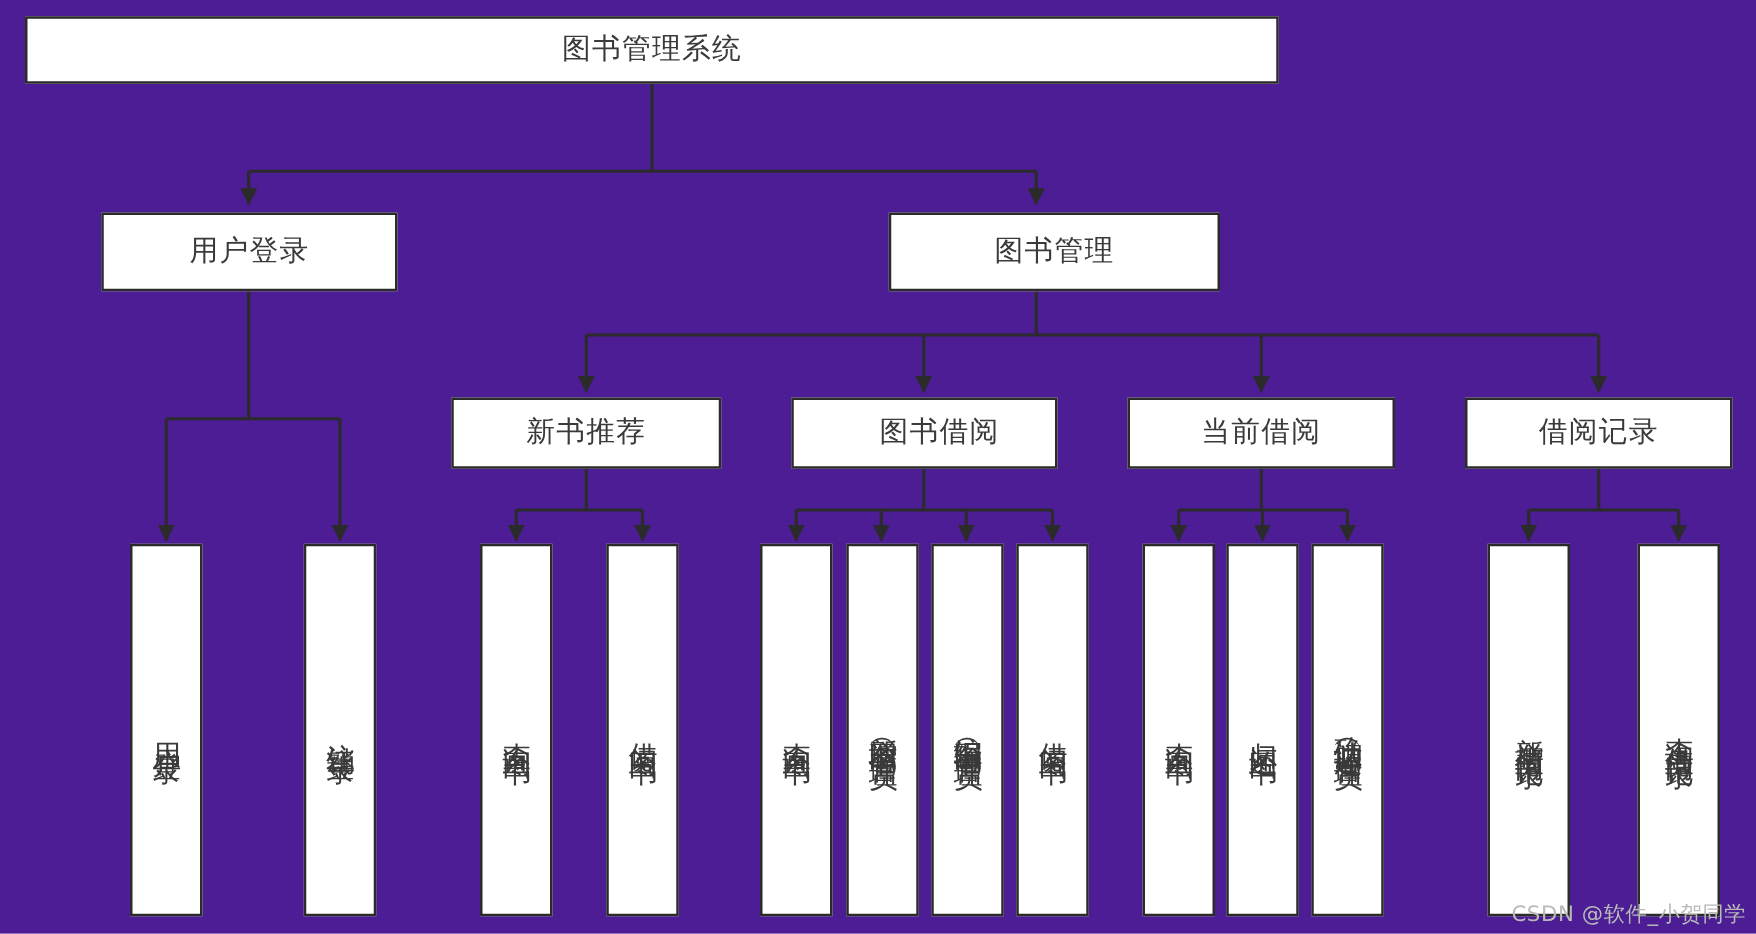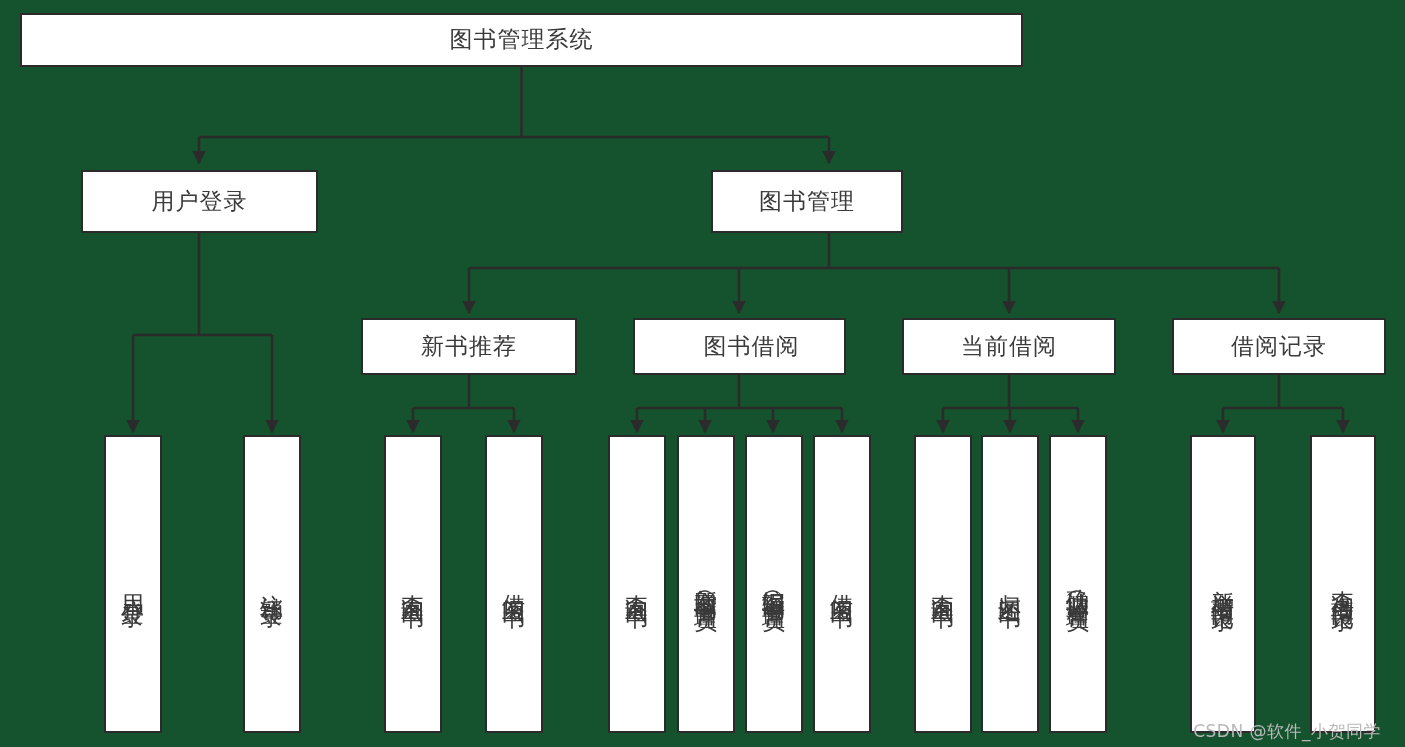--- a/index.html
+++ b/index.html
@@ -4,21 +4,21 @@
 <style>
   html, body {
     margin: 0;
     padding: 0;
     background: #ffffff;
   }
   #canvas {
     position: relative;
     width: 1405px;
     height: 747px;
-    background: #14532d;
+    background: #4c1d95;
     overflow: hidden;
     font-family: "DejaVu Sans", "Liberation Sans", sans-serif;
   }
   #connectors {
     position: absolute;
     left: 0;
     top: 0;
     width: 1405px;
     height: 747px;
   }
@@ -46,21 +46,21 @@
     line-height: 1.05;
     padding-top: 6px;
     padding-bottom: 6px;
     text-align: center;
   }
   .node.vert.wide {
     letter-spacing: 3px;
   }
   .watermark {
     position: absolute;
-    right: 24px;
+    right: 8px;
     bottom: 4px;
     font-size: 17px;
     color: #b9b9b9;
     letter-spacing: 0.5px;
     z-index: 3;
     white-space: nowrap;
   }
 </style>
 </head>
 <body>
@@ -117,21 +117,21 @@
     </g>
   </svg>
 
   <div class="node horiz" style="left:20px; top:13px; width:1003px; height:54px;">
     <span>图书管理系统</span>
   </div>
 
   <div class="node horiz" style="left:81px; top:170px; width:237px; height:63px;">
     <span>用户登录</span>
   </div>
-  <div class="node horiz" style="left:711px; top:170px; width:192px; height:63px;">
+  <div class="node horiz" style="left:711px; top:170px; width:265px; height:63px;">
     <span>图书管理</span>
   </div>
 
   <div class="node horiz" style="left:361px; top:318px; width:216px; height:57px;text-align:center;">
     <span>新书推荐</span>
   </div>
   <div class="node horiz" style="left:633px; top:318px; width:213px; height:57px;padding-left:24px;">
     <span>图书借阅</span>
   </div>
   <div class="node horiz" style="left:1172px; top:318px; width:214px; height:57px;">

